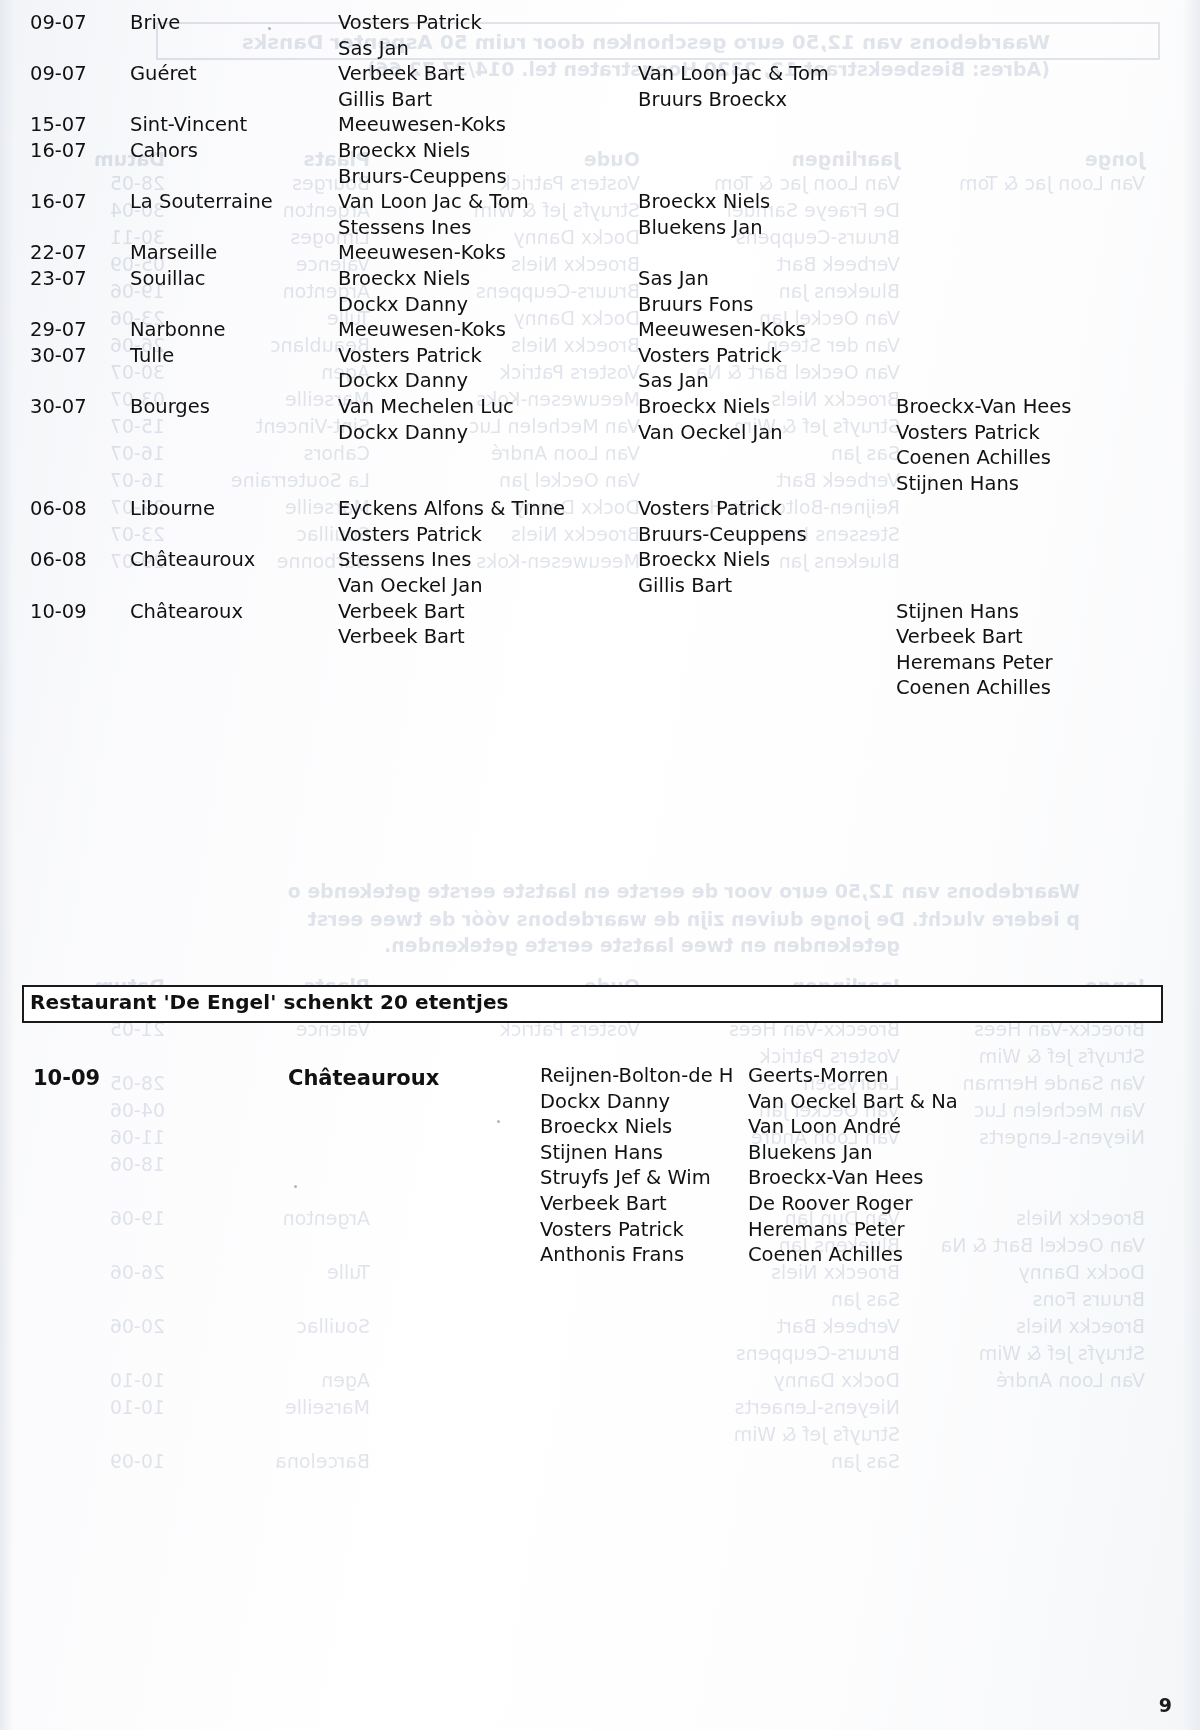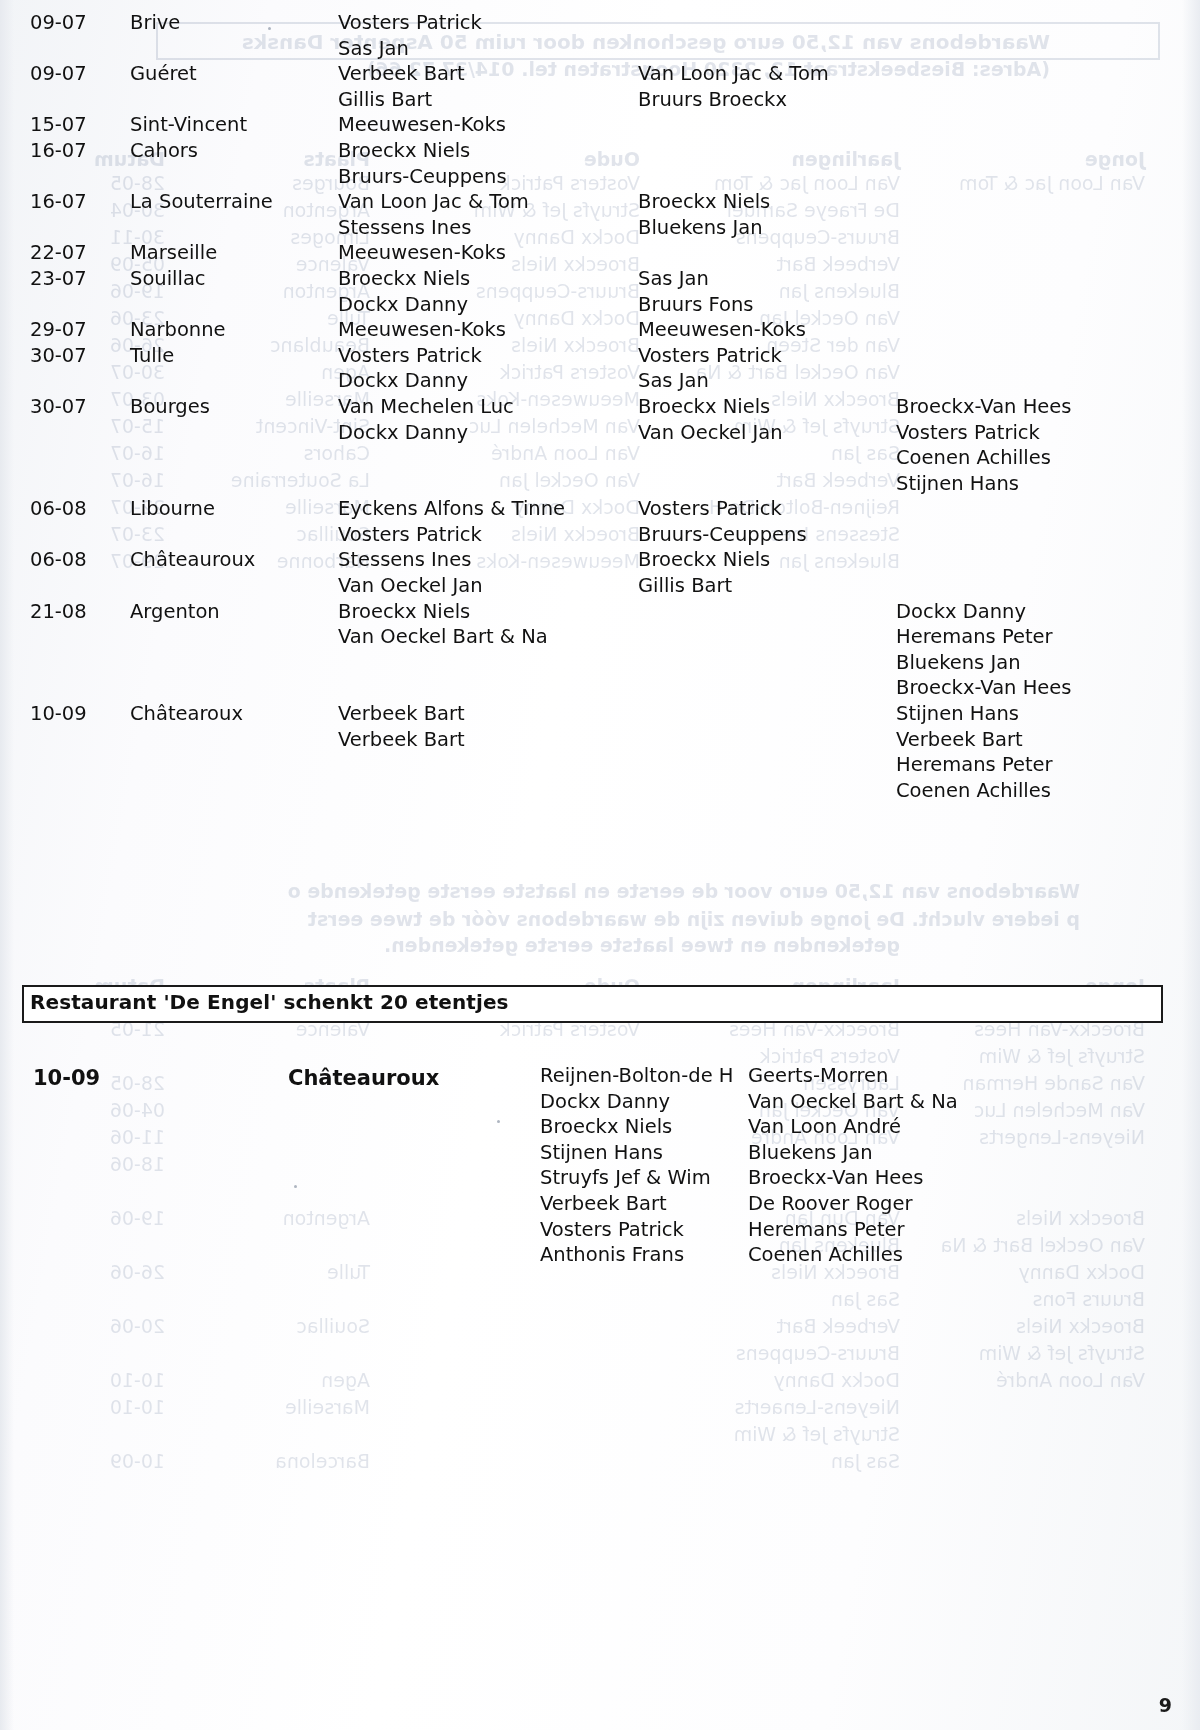--- a/index.html
+++ b/index.html
@@ -548,35 +548,20 @@
           <td class="c-place">Châteauroux</td>
           <td class="c-old">
             <span class="nm">Stessens Ines</span>
             <span class="nm">Van Oeckel Jan</span>
           </td>
           <td class="c-young">
             <span class="nm">Broeckx Niels</span>
             <span class="nm">Gillis Bart</span>
           </td>
           <td class="c-hens">&nbsp;</td>
-        </tr>
-        <tr>
-          <td class="c-date">21-08</td>
-          <td class="c-place">Argenton</td>
-          <td class="c-old">
-            <span class="nm">Broeckx Niels</span>
-            <span class="nm">Van Oeckel Bart &amp; Na</span>
-          </td>
-          <td class="c-young">&nbsp;</td>
-          <td class="c-hens">
-            <span class="nm">Dockx Danny</span>
-            <span class="nm">Heremans Peter</span>
-            <span class="nm">Bluekens Jan</span>
-            <span class="nm">Broeckx-Van Hees</span>
-          </td>
         </tr>
         <tr>
           <td class="c-date">10-09</td>
           <td class="c-place">Châtearoux</td>
           <td class="c-old">
             <span class="nm">Verbeek Bart</span>
             <span class="nm">Verbeek Bart</span>
           </td>
           <td class="c-young">&nbsp;</td>
           <td class="c-hens">

